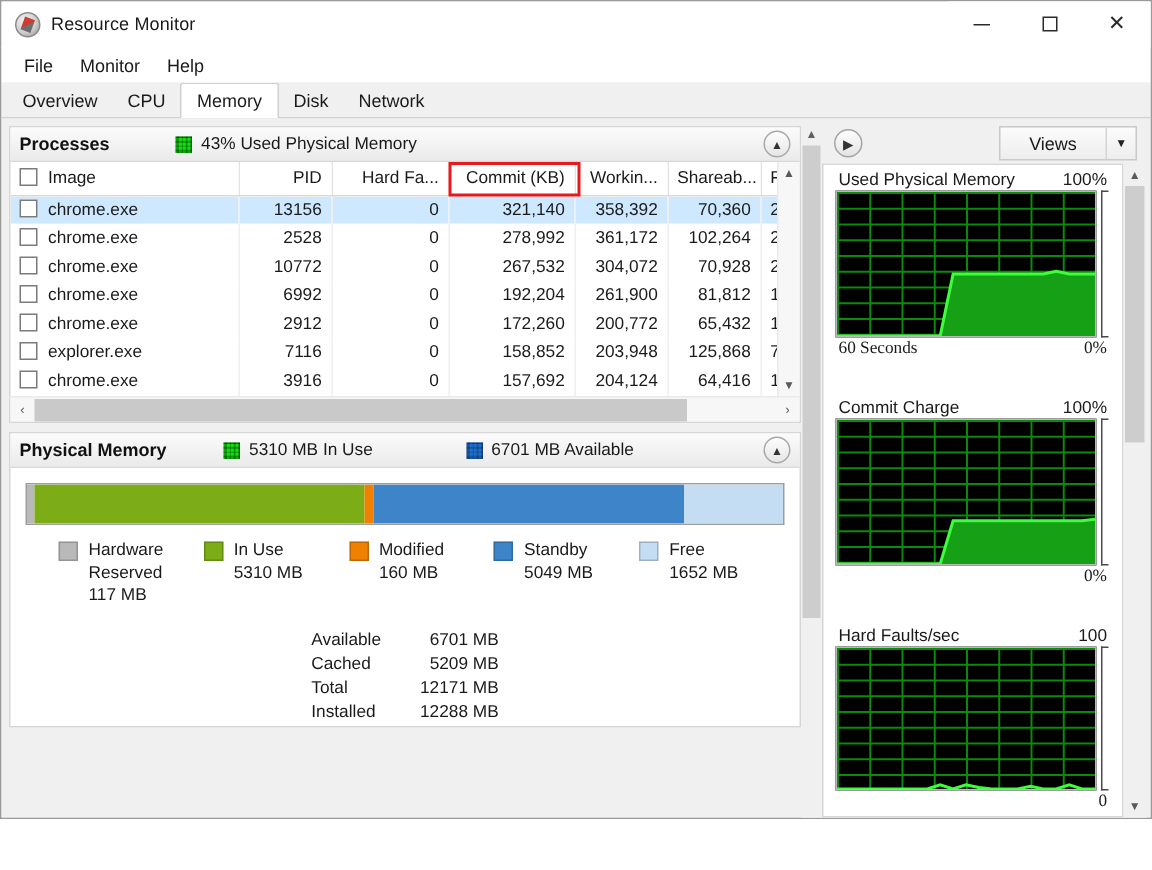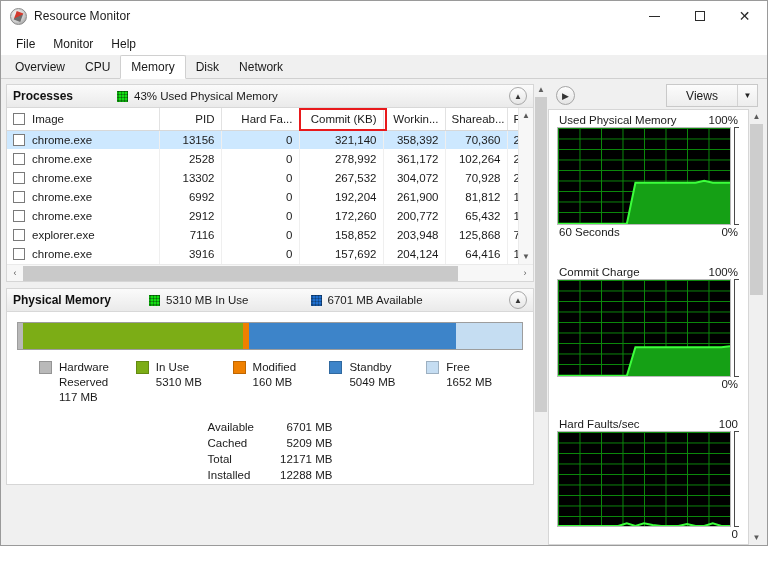--- a/index.html
+++ b/index.html
@@ -354,20 +354,21 @@
     border-top: 1px solid #4a4a4a;
   }
   .bracket .bot {
     position: absolute; left: 3px; bottom: 0; width: 5px;
     border-bottom: 1px solid #4a4a4a;
   }
   .graph-footer {
     display: flex; justify-content: space-between;
     font-size: 11.5px; color: #1a1a1a;
     padding: 1px 2px 0 2px;
+    font-family: Liberation Serif, serif;
   }
   .graph-footer .right-only { margin-left: auto; }
 </style>
 </head>
 <body>
 
 <div class="window">
 
   <div class="titlebar">
     <div class="title-icon"></div>
@@ -455,21 +456,21 @@
                       <td class="left"><span class="cb"></span>chrome.exe</td>
                       <td>2528</td>
                       <td>0</td>
                       <td>278,992</td>
                       <td>361,172</td>
                       <td>102,264</td>
                       <td>258,9</td>
                     </tr>
                     <tr>
                       <td class="left"><span class="cb"></span>chrome.exe</td>
-                      <td>13302</td>
+                      <td>10772</td>
                       <td>0</td>
                       <td>267,532</td>
                       <td>304,072</td>
                       <td>70,928</td>
                       <td>233,1</td>
                     </tr>
                     <tr>
                       <td class="left"><span class="cb"></span>chrome.exe</td>
                       <td>6992</td>
                       <td>0</td>

